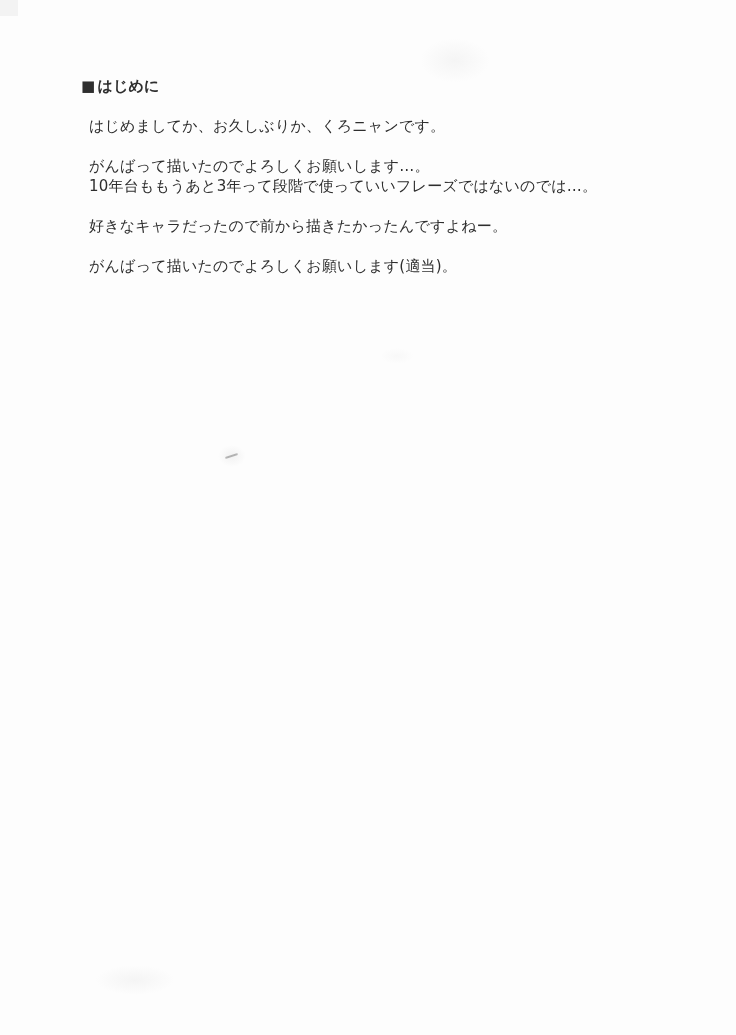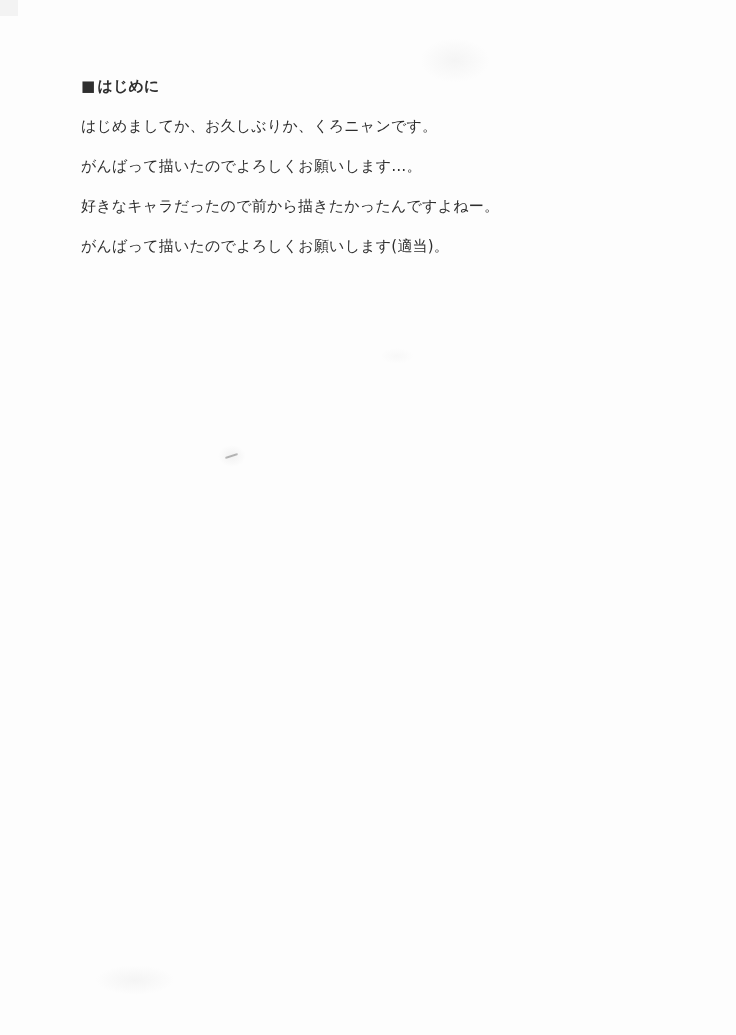--- a/index.html
+++ b/index.html
@@ -33,21 +33,21 @@
     gap: 2px;
     font-weight: 600;
     height: 20px;
   }
   .bullet-square {
     display: inline-block;
     font-size: 15px;
     line-height: 20px;
   }
   .para {
-    margin: 20px 0 0 0;
+    margin: 20px 0 0 8px;
     padding: 0;
   }
   .line {
     display: block;
     white-space: nowrap;
     height: 20px;
   }
   
   .artifact {
     position: absolute;
@@ -101,20 +101,21 @@
       <span class="bullet-square">■</span>
       <span>はじめに</span>
     </div>
 
     <p class="para">
       <span class="line">はじめましてか、お久しぶりか、くろニャンです。</span>
     </p>
 
     <p class="para">
       <span class="line">がんばって描いたのでよろしくお願いします…。</span>
+      <span class="line">10年台ももうあと3年って段階で使っていいフレーズではないのでは…。</span>
     </p>
 
     <p class="para">
       <span class="line">好きなキャラだったので前から描きたかったんですよねー。</span>
     </p>
 
     <p class="para">
       <span class="line">がんばって描いたのでよろしくお願いします(適当)。</span>
     </p>
 

